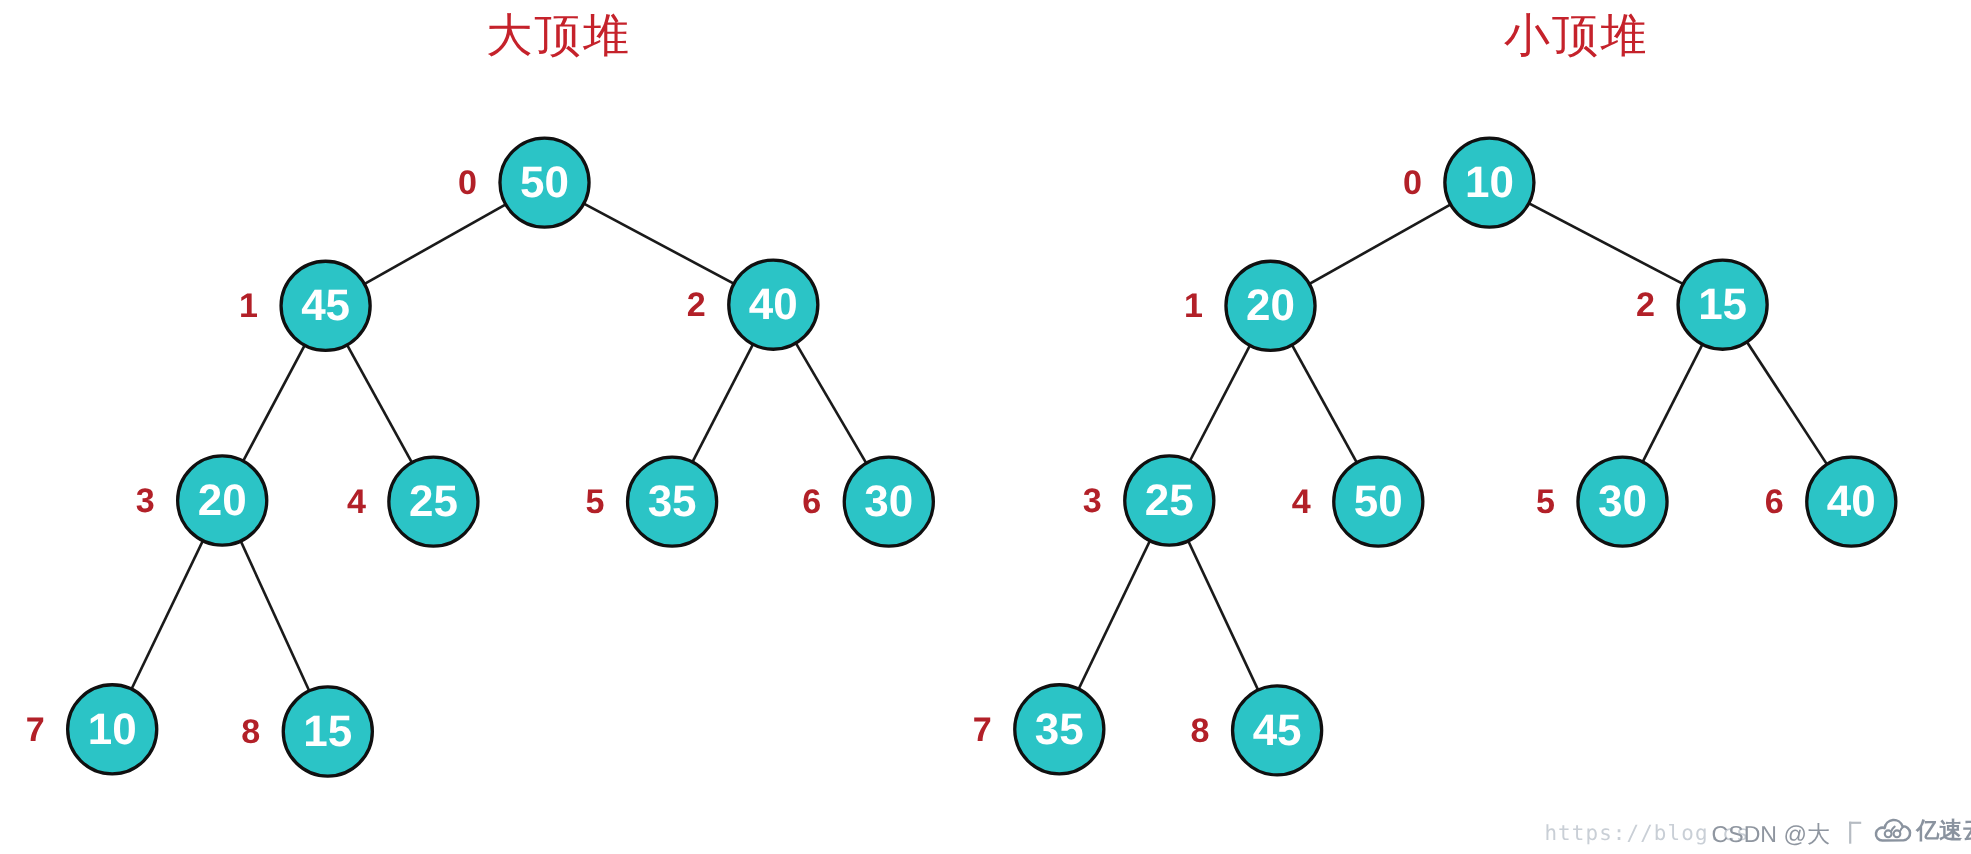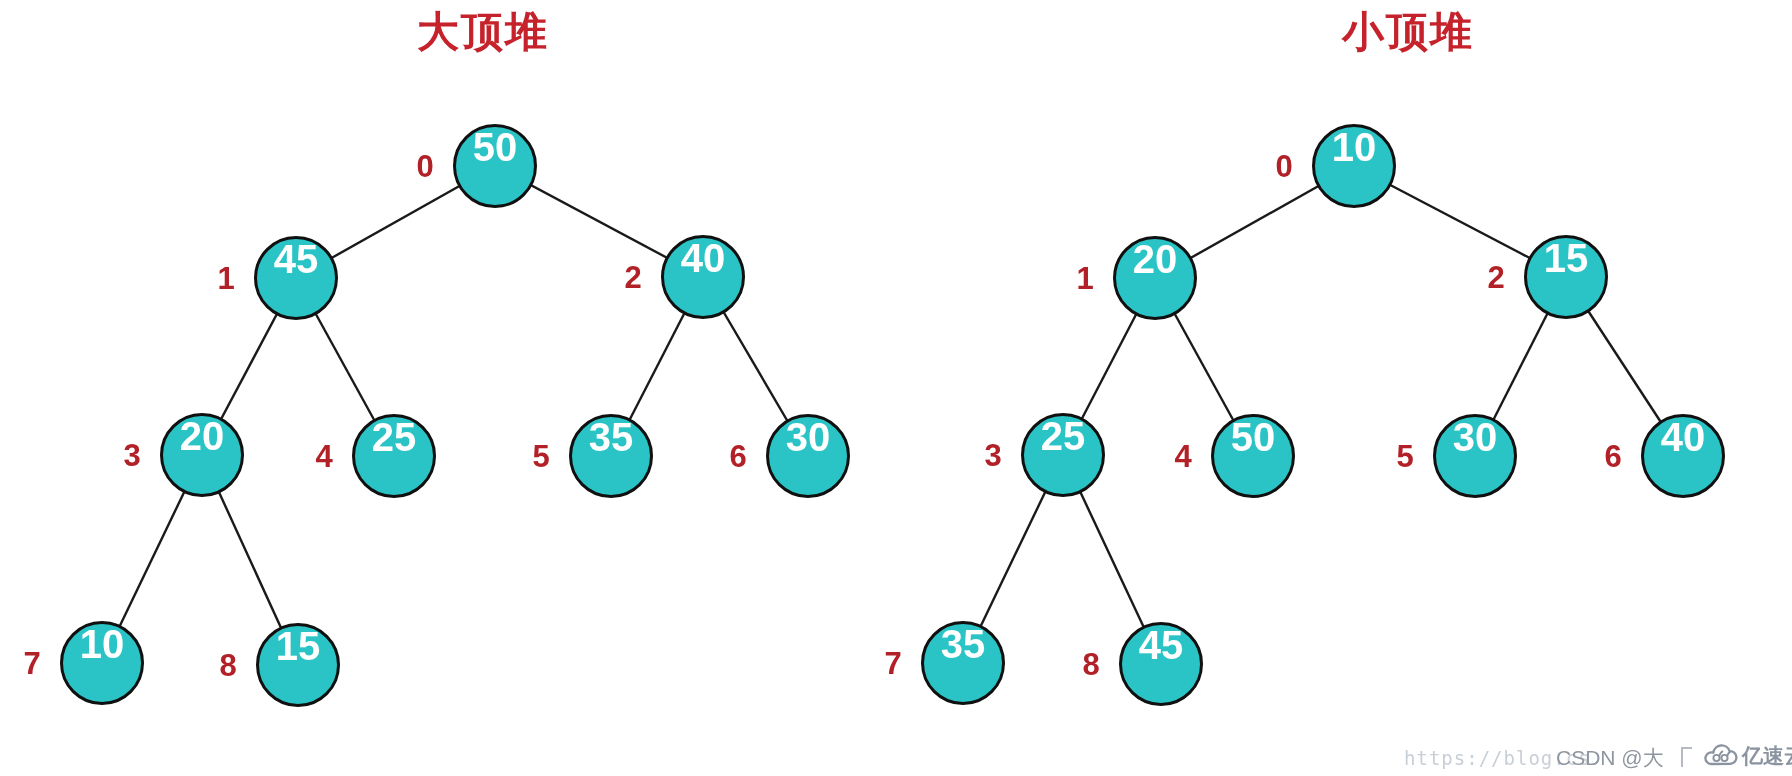--- a/index.html
+++ b/index.html
@@ -21,34 +21,36 @@
   }
   #edges line {
     stroke: var(--edge, #1a1a1a);
     stroke-width: 2.4;
   }
   .heap-title {
     position: absolute;
     top: 11px;
     transform: translateX(-50%);
     font-size: 42px;
-    font-weight: bold;
+    font-weight: normal;
     line-height: 1;
     color: var(--title, #c5222b);
     letter-spacing: 2px;
     white-space: nowrap;
+    margin-left: 25px;
   }
   .node {
     position: absolute;
     width: 84px; height: 84px;
     box-sizing: border-box;
     border-radius: 50%;
     background: var(--node-fill, #2bc4c6);
     border: 3px solid var(--node-border, #101010);
     display: flex;
+    align-items: center;
     justify-content: center;
   }
   .node span {
     color: var(--node-text, #ffffff);
     font-size: 40px;
     font-weight: bold;
     line-height: 1;
   }
   .index-label {
     position: absolute;

